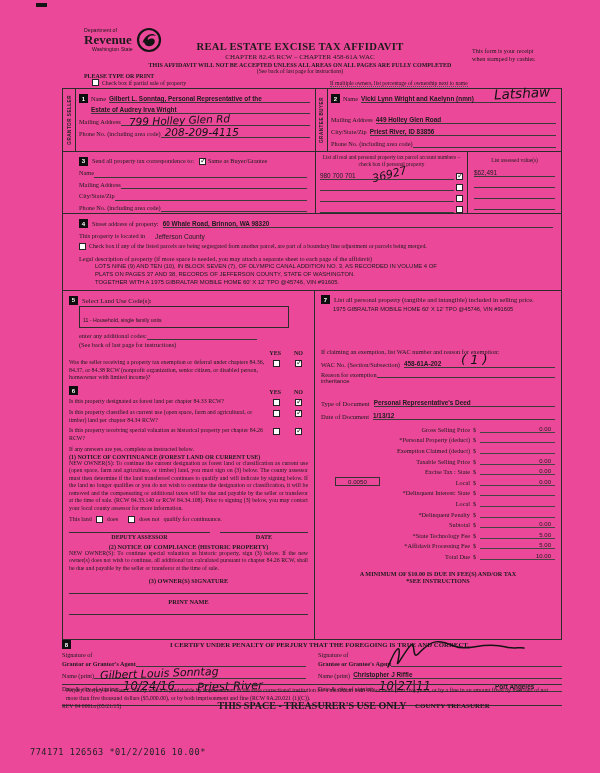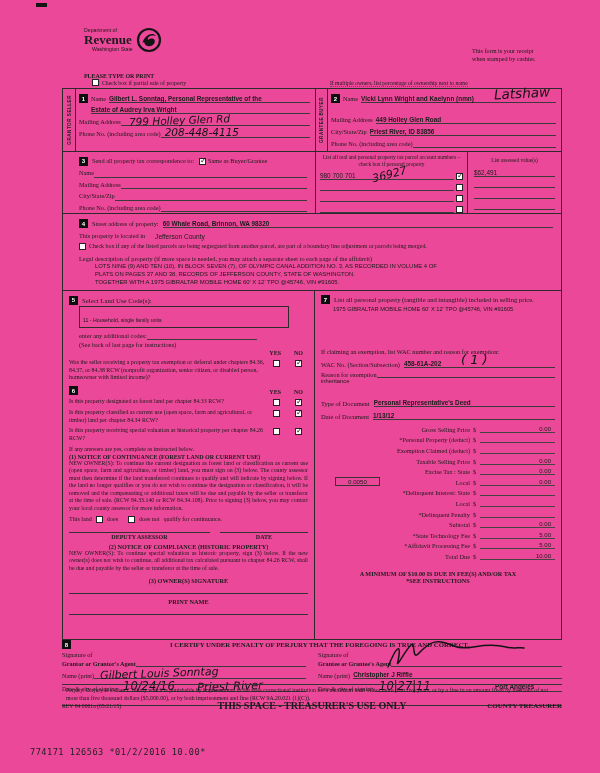--- a/index.html
+++ b/index.html
@@ -50,20 +50,26 @@
       <div class="b" style="font-size:13px;line-height:1">Revenue</div>
       <div class="sans" style="font-size:5.2px;padding-left:8px">Washington State</div>
     </div>
     <svg width="26" height="26" viewBox="0 0 26 26">
       <circle cx="13" cy="13" r="11" fill="none" stroke="#141414" stroke-width="2.2"></circle>
       <path d="M6.5 16 C9 7,17 5,20 9 C15 7.5,11 10,12 13 C16 10,20 12,18.5 16 C15.5 21,9 20,8 15" fill="#141414"></path>
     </svg>
   </div>
   <div class="abs b" style="left:84px;top:73px;font-size:5.9px">PLEASE TYPE OR PRINT</div>
 
+  <div class="abs ctr" style="left:140px;top:41px;width:320px">
+    <div class="b" style="font-size:10.6px;letter-spacing:.3px">REAL ESTATE EXCISE TAX AFFIDAVIT</div>
+    <div style="font-size:7px;margin-top:1px">CHAPTER 82.45 RCW – CHAPTER 458-61A WAC</div>
+    <div class="b" style="font-size:6px;margin-top:1px">THIS AFFIDAVIT WILL NOT BE ACCEPTED UNLESS ALL AREAS ON ALL PAGES ARE FULLY COMPLETED</div>
+    <div style="font-size:5.6px">(See back of last page for instructions)</div>
+  </div>
 
   <div class="abs" style="left:472px;top:47px;width:92px;font-size:6.2px;line-height:1.3">
     <div>This form is your receipt</div>
     <div>when stamped by cashier.</div>
   </div>
 
   <div class="abs" style="left:92px;top:79px;display:flex;align-items:center;gap:3px">
     <span class="cb"></span>
     <span style="font-size:5.8px">Check box if partial sale of property</span>
   </div>
@@ -85,21 +91,21 @@
       </div>
       <div class="line" style="height:12px">
         <span class="lbl">Mailing Address</span>
         <span class="fill">
             <span class="hw" style="font-size:10.5px;position:absolute;left:8px;bottom:-1px;transform:rotate(-2deg)">799 Holley Glen Rd</span>
           </span>
       </div>
       <div class="line" style="height:12px">
         <span class="lbl">Phone No. (including area code)</span>
         <span class="fill">
-            <span class="hw" style="font-size:10.5px;position:absolute;left:4px;bottom:-1px">208-448-4115</span>
+            <span class="hw" style="font-size:10.5px;position:absolute;left:4px;bottom:-1px">208-209-4115</span>
           </span>
       </div>
     </div>
     <div class="vstrip" style="border-left:1px solid #2b2b2b">
       <span class="vword">BUYER</span>
       <span class="vword">GRANTEE</span>
     </div>
     <div style="flex:1;padding:3px 5px 2px 3px;position:relative">
       <div class="line" style="height:11px">
         <span class="numbox">2</span>
@@ -489,18 +495,18 @@
       </div>
     </div>
   </div>
 
   <div class="abs" style="left:62px;top:684px;width:500px;border-top:0.9px solid #333;border-bottom:0.9px solid #333;padding:2px 4px 3px 4px">
     <div style="font-size:5.8px;line-height:1.3">Perjury: Perjury is a class C felony which is punishable by imprisonment in the state correctional institution for a maximum term of not more than five years, or by a fine in an amount fixed by the court of not more than five thousand dollars ($5,000.00), or by both imprisonment and fine (RCW 9A.20.021 (1)(C)).</div>
   </div>
   <div class="abs" style="left:62px;top:700px;width:500px;display:flex;align-items:center">
     <span style="font-size:5.7px;flex:1">REV 84 0001a (05/21/15)</span>
     <span class="b ctr" style="font-size:10px;flex:1.4">THIS SPACE - TREASURER'S USE ONLY</span>
-    <span class="b" style="font-size:7px;flex:1;text-align:right">COUNTY TREASURER</span>
+    <span class="b" style="font-size:7px;flex:1;">COUNTY TREASURER</span>
   </div>
 
   <div class="abs mono" style="left:30px;top:747px;font-size:8.6px;letter-spacing:.5px;color:#222">774171  126563  *01/2/2016  10.00*</div>
 
 </div>
 
 </body></html>

